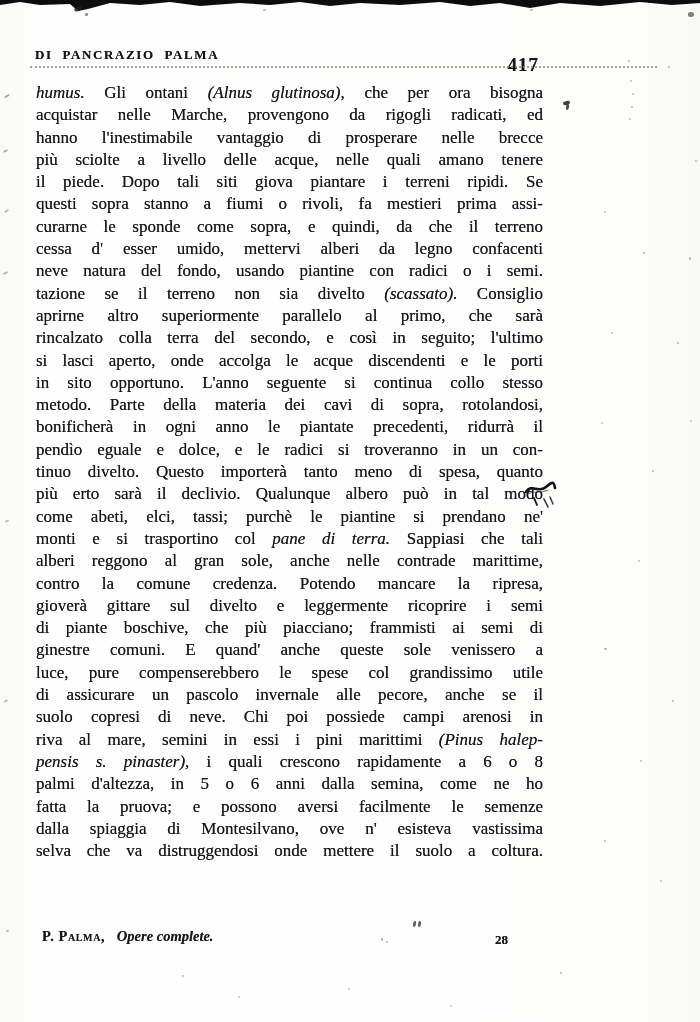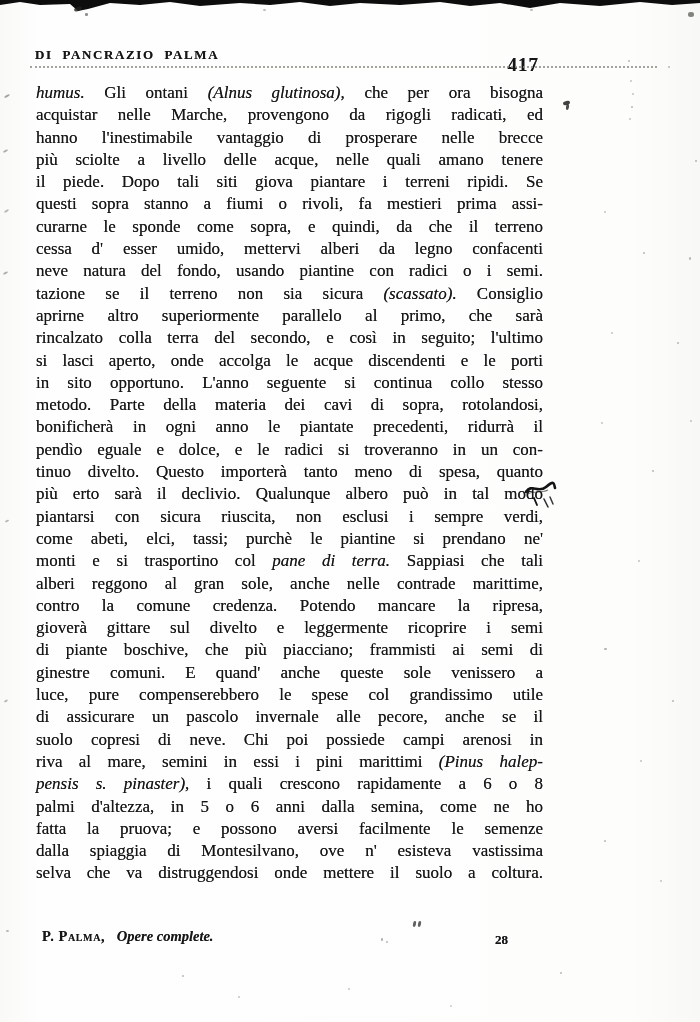--- a/index.html
+++ b/index.html
@@ -83,31 +83,30 @@
   <div class="text-block">
       <div class="line"><span class="it">humus.</span><span> Gli ontani </span><span class="it">(Alnus glutinosa),</span><span> che per ora bisogna</span></div>
       <div class="line"><span>acquistar nelle Marche, provengono da rigogli radicati, ed</span></div>
       <div class="line"><span>hanno l'inestimabile vantaggio di prosperare nelle brecce</span></div>
       <div class="line"><span>più sciolte a livello delle acque, nelle quali amano tenere</span></div>
       <div class="line"><span>il piede. Dopo tali siti giova piantare i terreni ripidi. Se</span></div>
       <div class="line"><span>questi sopra stanno a fiumi o rivoli, fa mestieri prima assi-</span></div>
       <div class="line"><span>curarne le sponde come sopra, e quindi, da che il terreno</span></div>
       <div class="line"><span>cessa d' esser umido, mettervi alberi da legno confacenti</span></div>
       <div class="line"><span>neve natura del fondo, usando piantine con radici o i semi.</span></div>
-      <div class="line"><span>tazione se il terreno non sia sicura </span><span class="it">(scassato).</span><span> Consiglio</span></div>
+      <div class="line"><span>tazione se il terreno non sia divelto </span><span class="it">(scassato).</span><span> Consiglio</span></div>
       <div class="line"><span>aprirne altro superiormente parallelo al primo, che sarà</span></div>
       <div class="line"><span>rincalzato colla terra del secondo, e così in seguito; l'ultimo</span></div>
       <div class="line"><span>si lasci aperto, onde accolga le acque discendenti e le porti</span></div>
       <div class="line"><span>in sito opportuno. L'anno seguente si continua collo stesso</span></div>
       <div class="line"><span>metodo. Parte della materia dei cavi di sopra, rotolandosi,</span></div>
       <div class="line"><span>bonificherà in ogni anno le piantate precedenti, ridurrà il</span></div>
       <div class="line"><span>pendìo eguale e dolce, e le radici si troveranno in un con-</span></div>
       <div class="line"><span>tinuo divelto. Questo importerà tanto meno di spesa, quanto</span></div>
       <div class="line"><span>più erto sarà il declivio. Qualunque albero può in tal modo</span></div>
-      <div class="line"><span>piantarsi con sicura riuscita, non esclusi i sempre verdi,</span></div>
       <div class="line"><span>come abeti, elci, tassi; purchè le piantine si prendano ne'</span></div>
       <div class="line"><span>monti e si trasportino col </span><span class="it">pane di terra.</span><span> Sappiasi che tali</span></div>
       <div class="line"><span>alberi reggono al gran sole, anche nelle contrade marittime,</span></div>
       <div class="line"><span>contro la comune credenza. Potendo mancare la ripresa,</span></div>
       <div class="line"><span>gioverà gittare sul divelto e leggermente ricoprire i semi</span></div>
       <div class="line"><span>di piante boschive, che più piacciano; frammisti ai semi di</span></div>
       <div class="line"><span>ginestre comuni. E quand' anche queste sole venissero a</span></div>
       <div class="line"><span>luce, pure compenserebbero le spese col grandissimo utile</span></div>
       <div class="line"><span>di assicurare un pascolo invernale alle pecore, anche se il</span></div>
       <div class="line"><span>suolo copresi di neve. Chi poi possiede campi arenosi in</span></div>

